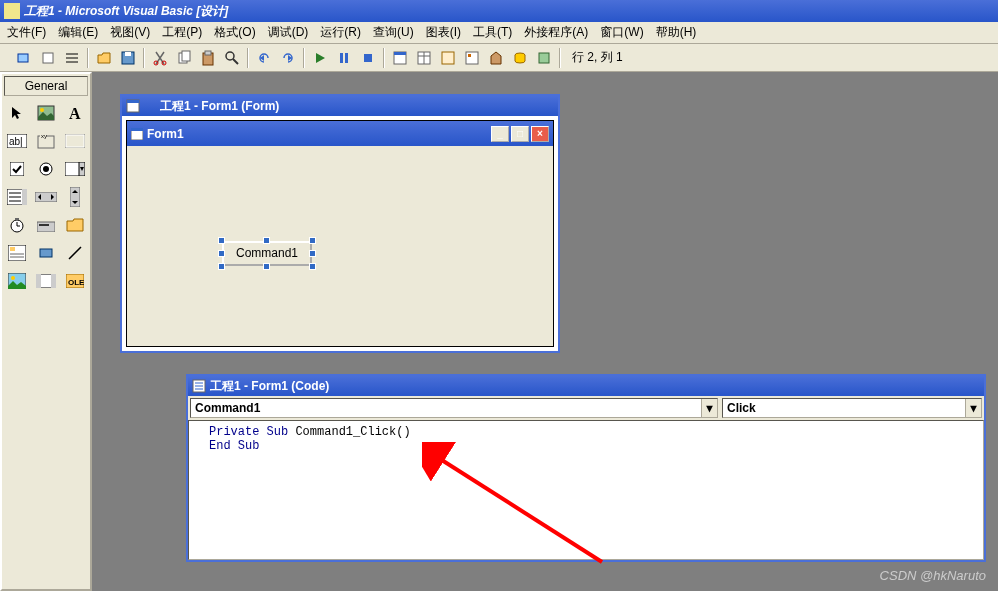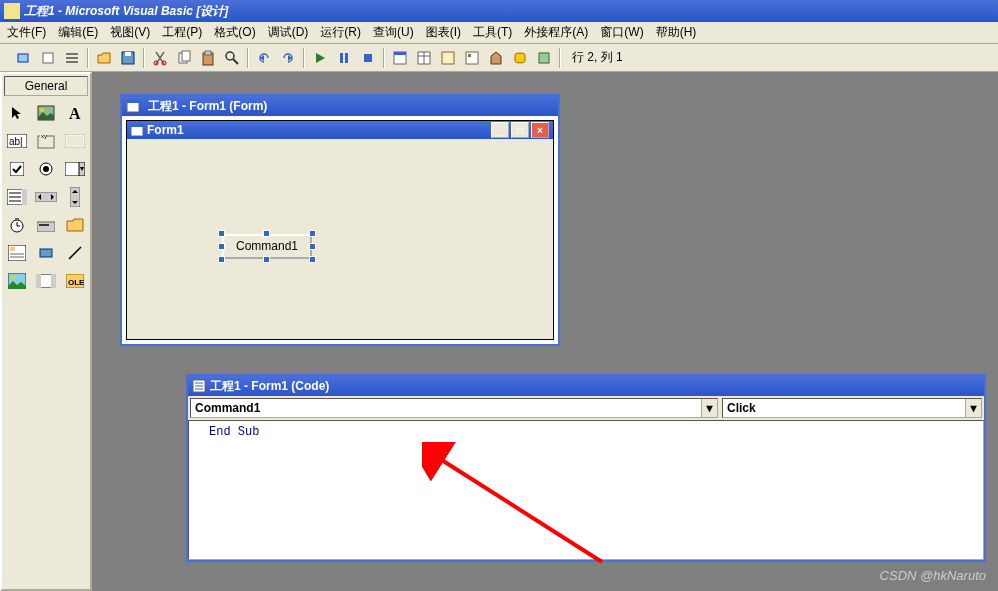--- a/index.html
+++ b/index.html
@@ -18,21 +18,21 @@
 .toolbox-grid { display: grid; grid-template-columns: repeat(3, 1fr); gap: 2px; padding: 2px; }
 .tcell { height: 26px; display: flex; align-items: center; justify-content: center; border: 1px solid transparent; }
 .mdi { flex: 1; background: #7f7f7f; position: relative; }
 .childwin { position: absolute; background: #ece9d8; border: 2px solid; border-color: #4a6fd8; }
 .childwin .ctitle { background: linear-gradient(#4a6fd8, #2855c9); color: #fff; height: 20px; display: flex; align-items: center; padding: 0 4px; font-weight: bold; font-size: 12px; }
 .winbtns { display: flex; gap: 2px; }
 .winbtn { width: 18px; height: 16px; background: #ece9d8; border: 1px outset #fff; display: flex; align-items: center; justify-content: center; font-size: 10px; font-weight: bold; cursor: default; }
 .winbtn.close { background: #e85d4a; color: #fff; }
 .designer-body { padding: 4px; background: #fff; }
 .form-wrap { border: 1px solid #000; }
-.form-title { background: linear-gradient(#4a6fd8, #2855c9); color: #fff; height: 18px; display: flex; align-items: center; padding: 0 4px; font-weight: bold; font-size: 12px; }
+.form-title { background: linear-gradient(#4a6fd8, #2855c9); color: #fff; height: 25px; display: flex; align-items: center; padding: 0 4px; font-weight: bold; font-size: 12px; }
 .form-surface { background: #ece9d8; background-image: radial-gradient(#000 0.5px, transparent 0.5px); background-size: 8px 8px; height: 200px; position: relative; }
 .cmd-btn { position: absolute; left: 95px; top: 95px; width: 90px; height: 25px; background: #ece9d8; border: 2px outset #fff; text-align: center; line-height: 21px; font-size: 12px; }
 .handle { position: absolute; width: 7px; height: 7px; background: #316ac5; border: 1px solid #fff; }
 .combo-row { display: flex; gap: 4px; padding: 2px; background: #ece9d8; }
 .combo { flex: 1; height: 20px; border: 1px inset #aca899; background: #fff; display: flex; align-items: center; padding: 0 4px; font-weight: bold; font-size: 12px; position: relative; }
 .combo .arrow { position: absolute; right: 0; top: 0; width: 16px; height: 100%; background: #ece9d8; border-left: 1px solid #aca899; display: flex; align-items: center; justify-content: center; }
 .code-area { padding: 4px 20px; font-family: "Courier New", monospace; font-size: 12px; border: 1px inset #aca899; background: #fff; height: 140px; }
 .code-line { white-space: pre; }
 .kw { color: #00008b; }
 .watermark { position: absolute; right: 12px; bottom: 8px; color: #ccc; font-size: 13px; font-style: italic; }
@@ -337,21 +337,21 @@
   </div>
 
   <div class="mdi">
 
     <div class="childwin" style="left:28px; top:22px; width:440px;">
       <div class="ctitle">
         <svg width="14" height="14">
             <rect x="1" y="1" width="12" height="12" fill="#fff" stroke="#666"></rect>
             <rect x="1" y="1" width="12" height="3" fill="#3366cc"></rect>
           </svg>
-        <span style="margin-left:8px">工程1 - Form1 (Form)</span>
+        <span style="margin-left:20px">工程1 - Form1 (Form)</span>
       </div>
       <div class="designer-body">
         <div class="form-wrap">
           <div class="form-title">
             <svg width="12" height="12">
                 <rect x="0" y="0" width="12" height="12" fill="#fff" stroke="#666"></rect>
                 <rect x="0" y="0" width="12" height="3" fill="#3366cc"></rect>
               </svg>
             <span style="margin-left:4px">Form1</span>
             <span class="spacer" style="flex:1"></span>
@@ -391,20 +391,21 @@
         <div class="combo">
           <span>Command1</span>
           <div class="arrow">▾</div>
         </div>
         <div class="combo" style="max-width:260px">
           <span>Click</span>
           <div class="arrow">▾</div>
         </div>
       </div>
       <div class="code-area">
+        <div class="code-line"><span class="kw">Private Sub </span><span>Command1_Click()</span></div>
         <div class="code-line"><span class="kw">End Sub</span></div>
       </div>
     </div>
 
     <svg class="arrow-svg" style="left:330px; top:370px;" width="200" height="130">
       <defs>
           <marker id="ah" markerWidth="12" markerHeight="12" refX="2" refY="6" orient="auto">
             <path d="M0 0 L12 6 L0 12 Z" fill="#ff0000"></path>
           </marker>
         </defs>

